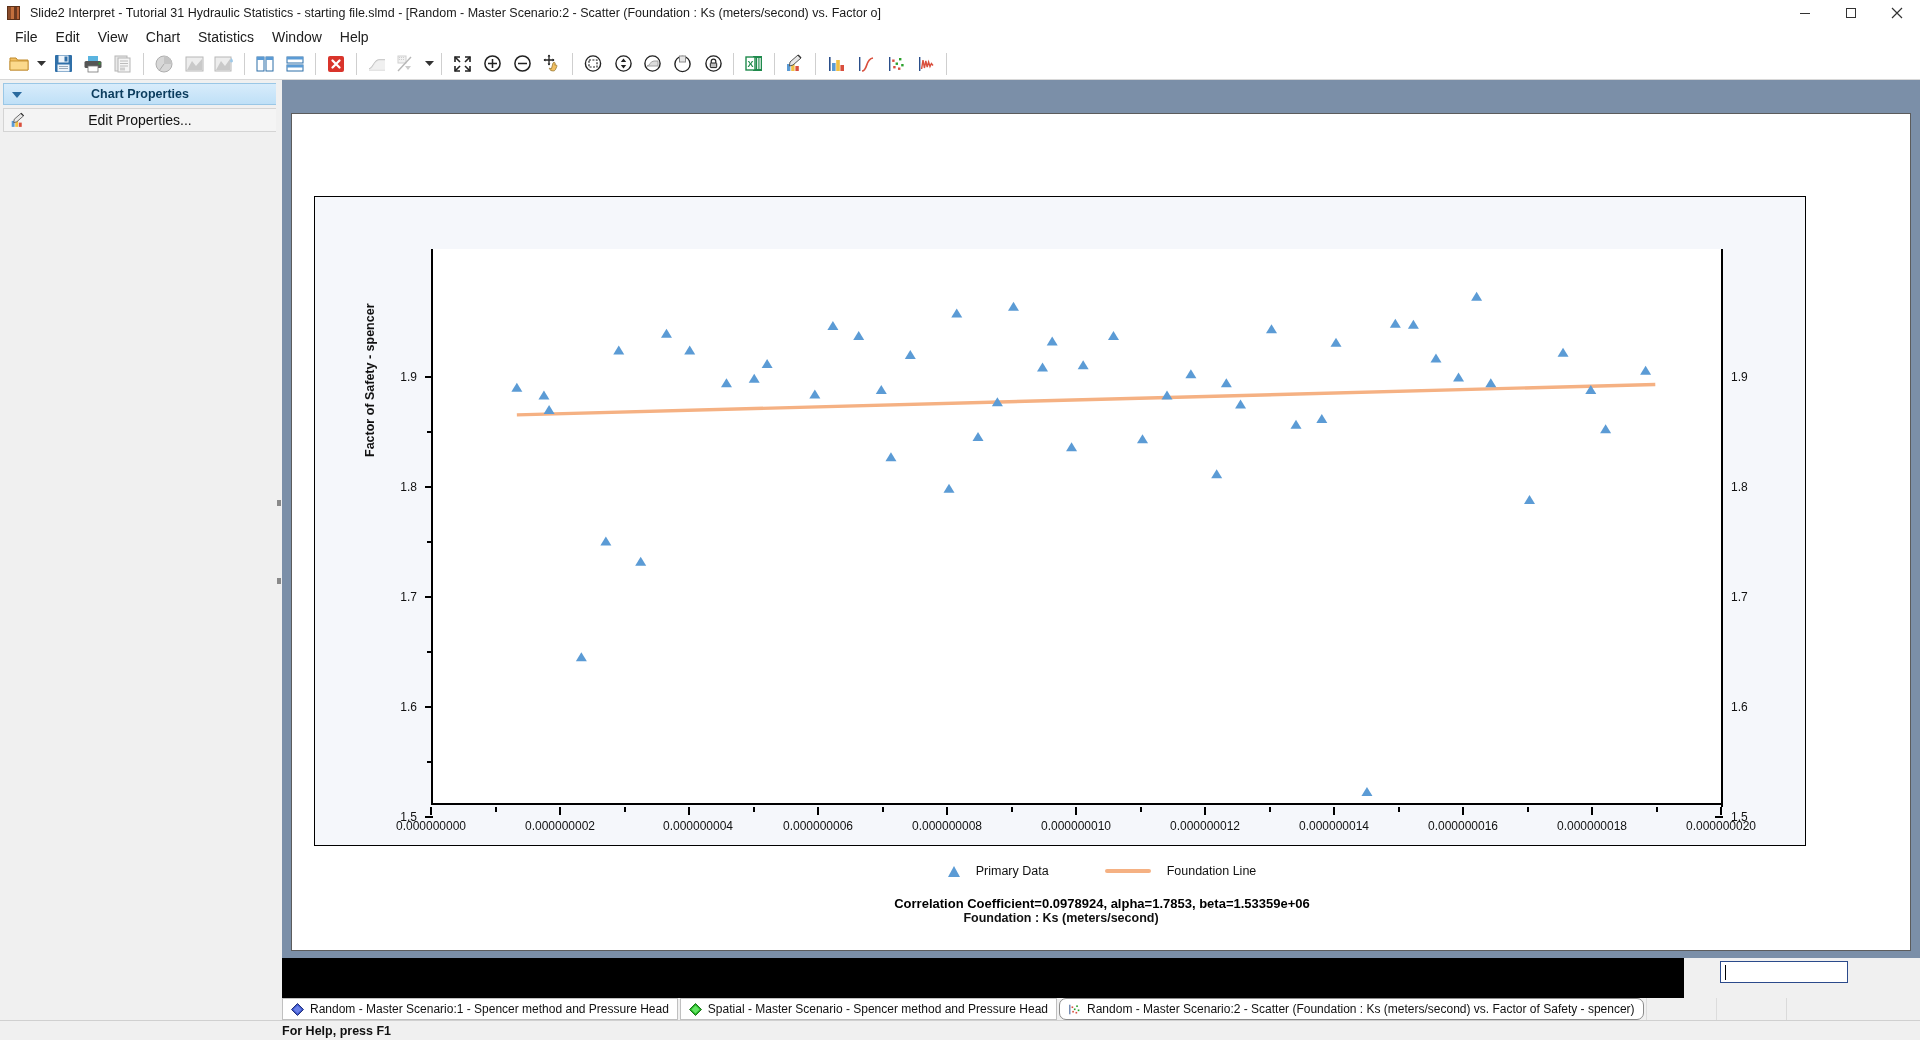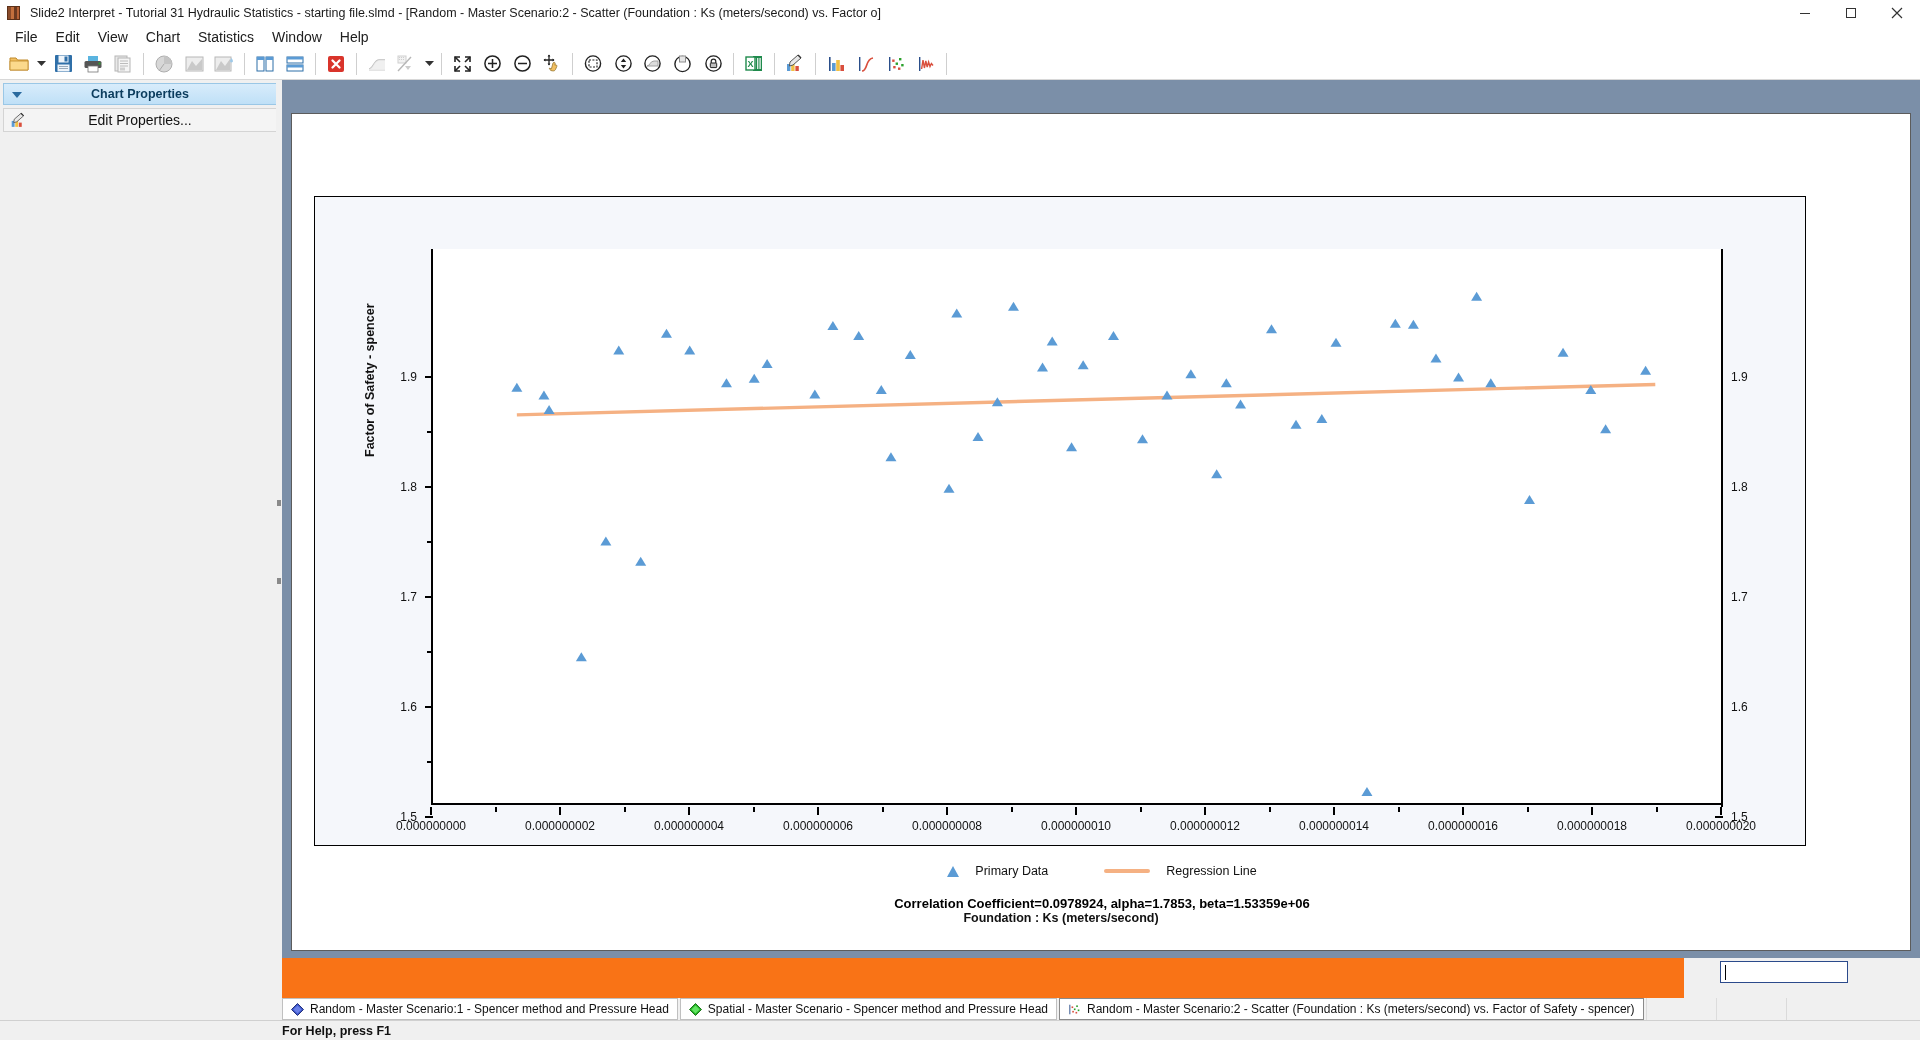--- a/index.html
+++ b/index.html
@@ -3,21 +3,21 @@
 <meta charset="utf-8">
 <style>
   * { box-sizing: border-box; }
   html, body {
     margin: 0; padding: 0;
     width: 1920px; height: 1040px;
     overflow: hidden;
     font-family: "Liberation Sans", sans-serif;
     background: #f0f0f0;
   }
-  #app { position: relative; width: 1684px; height: 1040px; background: #f97316; }
+  #app { position: relative; width: 1684px; height: 1040px; background: #000000; }
 
   
   .titlebar {
     position: absolute; top: 0; left: 0; width: 1920px; height: 26px;
     background: #ffffff;
     display: flex; align-items: center;
     border-bottom: 1px solid #ffffff;
   }
   .tb-icon {
     width: 18px; height: 18px; margin-left: 6px; margin-right: 6px;
@@ -164,21 +164,21 @@
   
   .tabbar {
     position: absolute; left: 282px; top: 998px; width: 1638px; height: 22px;
     background: #f0f0f0; display: flex; align-items: stretch;
   }
   .tab {
     height: 22px; background: #ffffff; border: 1px solid #c0c0c0;
     display: flex; align-items: center; padding: 0 8px; gap: 6px;
     font-size: 12px; color: #111; white-space: nowrap; margin-right: 2px;
   }
-  .tab.active { background: #ffffff; border-color: #8a8a8a; }
+  .tab.active { background: #ffffff; border-color: #8a8a8a; border-radius: 7px; }
   .tab-spacer { flex: 1; background:#f0f0f0; border-left:1px solid #dadada; }
   .tab-pad { width: 70px; border-left: 1px solid #dcdcdc; background:#f0f0f0; }
 
   
   .tabicon { width: 13px; height: 13px; flex: none; }
 
   
   .statusbar {
     position: absolute; left: 0; top: 1020px; width: 1920px; height: 20px;
     background: #f0f0f0; border-top: 1px solid #d0d0d0;
@@ -641,40 +641,40 @@
             <div class="tick" style="left: 1082.5px; top: 610px; width: 2px; height: 5px;"></div>
             <div class="tick" style="left: 1147px; top: 610px; width: 2px; height: 8px;"></div>
             <div class="tick" style="left: 1211.5px; top: 610px; width: 2px; height: 5px;"></div>
             <div class="tick" style="left: 1276px; top: 610px; width: 2px; height: 8px;"></div>
             <div class="tick" style="left: 1340.5px; top: 610px; width: 2px; height: 5px;"></div>
             <div class="tick" style="left: 1405px; top: 610px; width: 2px; height: 8px;"></div>
           </div>
         <div id="xticklabels">
             <div class="xtick-label" style="left: 56px; top: 622px;">0.000000000</div>
             <div class="xtick-label" style="left: 185px; top: 622px;">0.000000002</div>
-            <div class="xtick-label" style="left: 314px; top: 622px;">0.000000004</div>
+            <div class="xtick-label" style="left: 323px; top: 622px;">0.000000004</div>
             <div class="xtick-label" style="left: 443px; top: 622px;">0.000000006</div>
             <div class="xtick-label" style="left: 572px; top: 622px; text-align: center;">0.000000008</div>
             <div class="xtick-label" style="left: 701px; top: 622px;">0.000000010</div>
             <div class="xtick-label" style="left: 830px; top: 622px;">0.000000012</div>
             <div class="xtick-label" style="left: 959px; top: 622px;">0.000000014</div>
             <div class="xtick-label" style="left: 1088px; top: 622px;">0.000000016</div>
             <div class="xtick-label" style="left: 1217px; top: 622px;">0.000000018</div>
             <div class="xtick-label" style="left: 1346px; top: 622px;">0.000000020</div>
           </div>
 
         <div class="xlabel">Foundation : Ks (meters/second)</div>
       </div>
 
       <div class="legend">
         <span class="legend-marker"></span>
         <span>Primary Data</span>
         <span class="legend-gap"></span>
         <span class="legend-line"></span>
-        <span>Regression Line</span>
+        <span>Foundation Line</span>
       </div>
 
       <div class="statsline" style="top:782px;">Correlation Coefficient=0.0978924, alpha=1.7853, beta=1.53359e+06</div>
 
     </div>
   </div>
 
   <div class="bottominput">
     <span class="caret"></span>
   </div>

